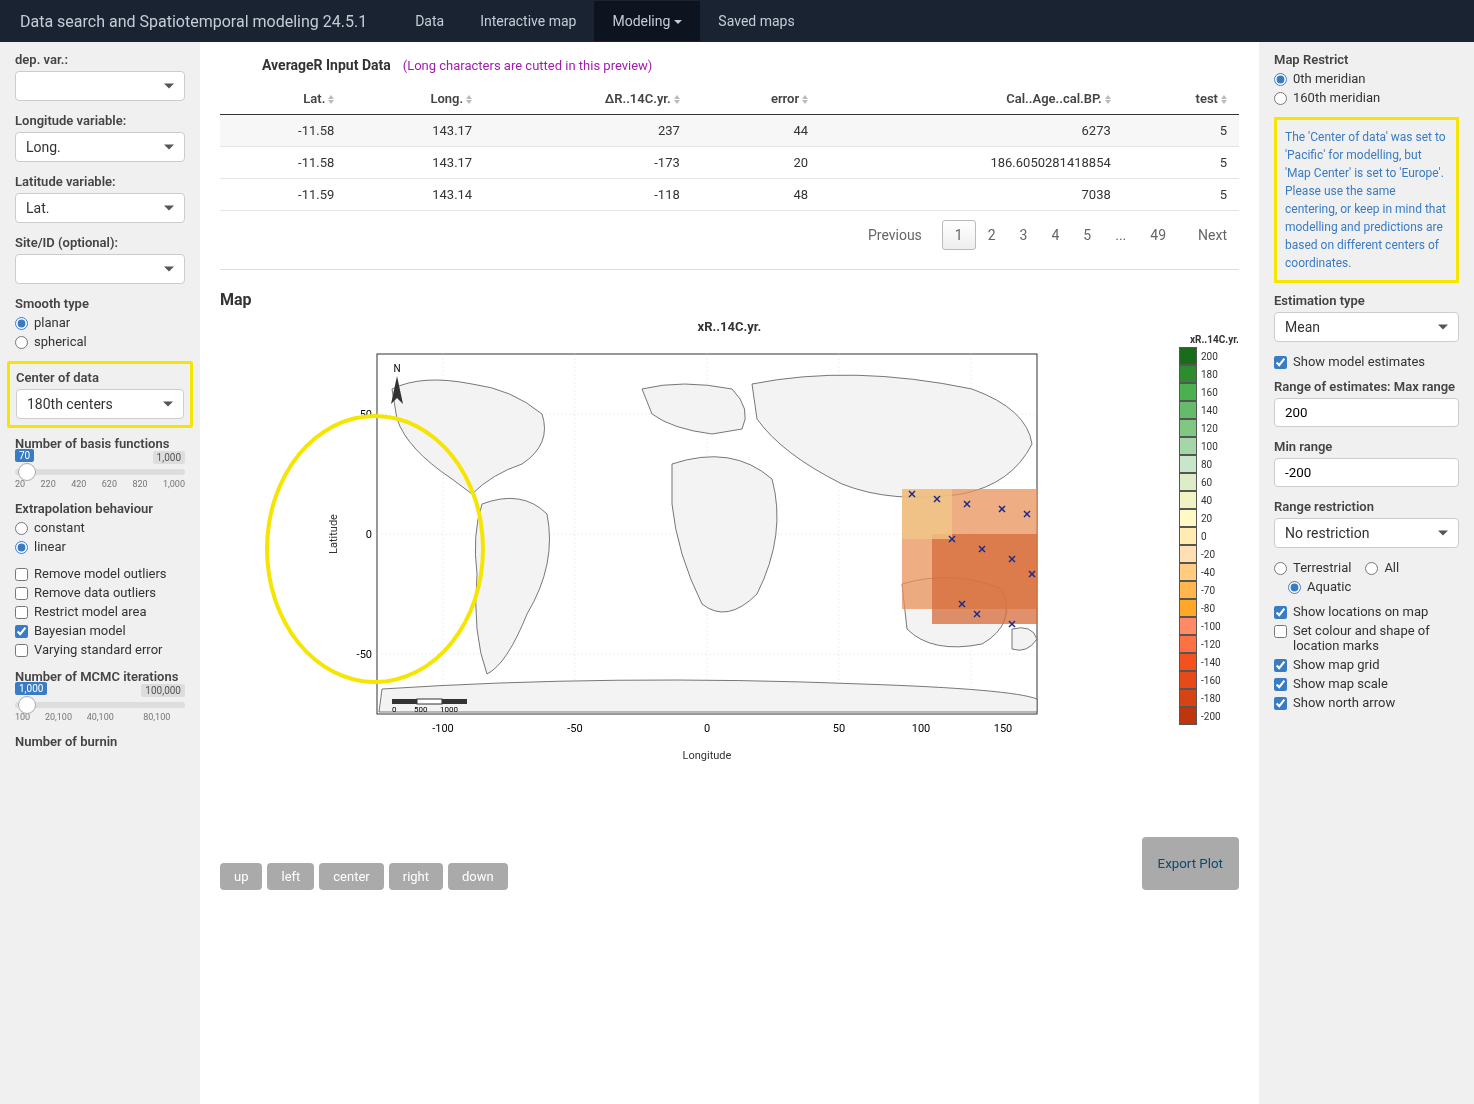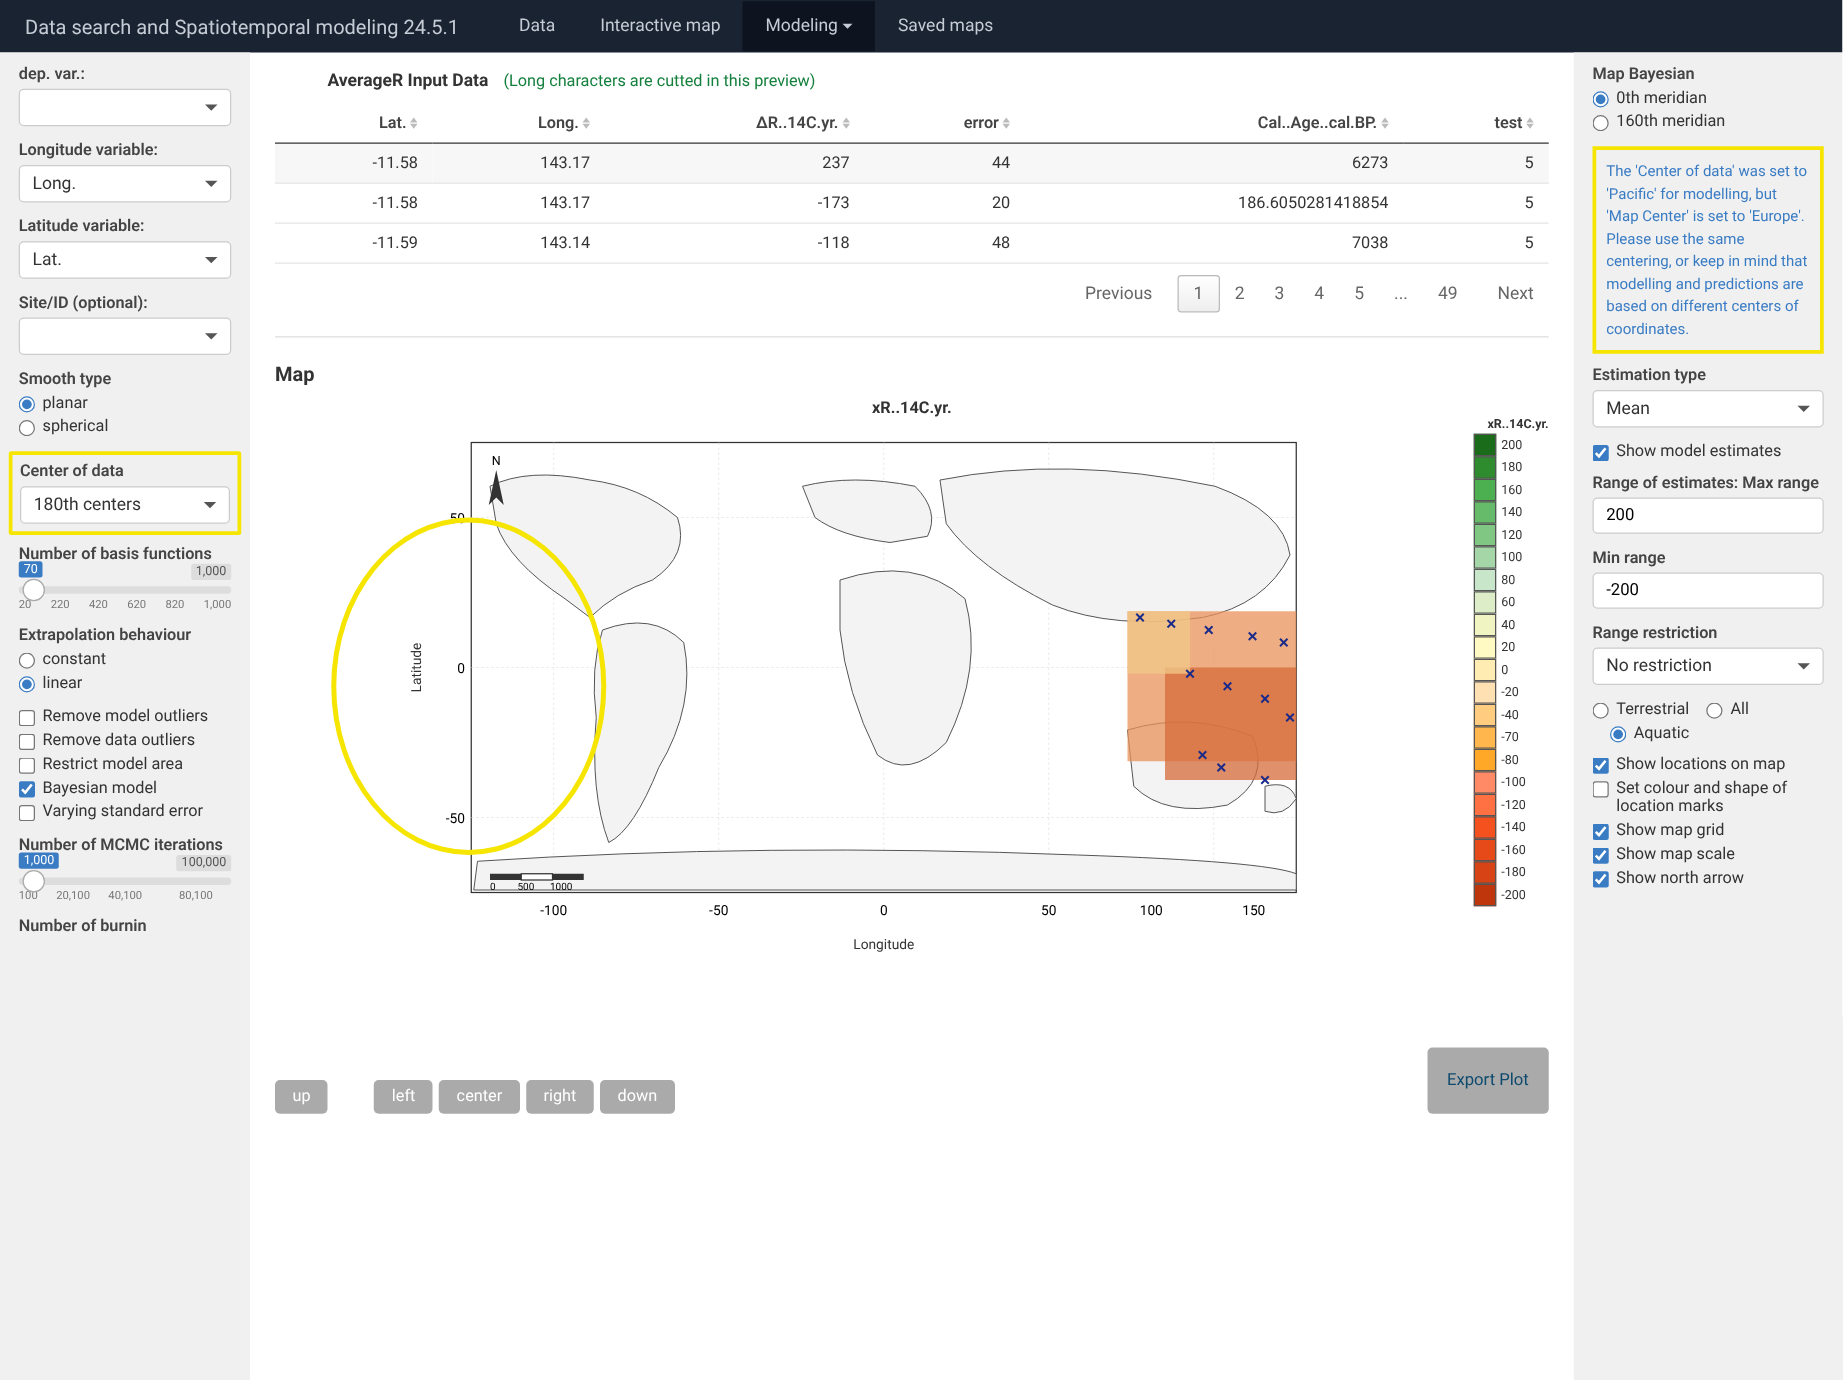--- a/index.html
+++ b/index.html
@@ -26,21 +26,21 @@
 .radio-item input, .checkbox-item input { margin-top: 2px; }
 .highlight-box { border: 3px solid #f5e500; padding: 6px; margin: 8px -8px; border-radius: 2px; }
 .slider-container { position: relative; margin-top: 18px; }
 .slider-track { height: 6px; background: #ddd; border-radius: 3px; position: relative; }
 .slider-thumb { width: 18px; height: 18px; background: #fff; border: 1px solid #aaa; border-radius: 50%; position: absolute; top: -6px; left: 2%; }
 .slider-badge { position: absolute; top: -20px; left: 0%; background: #3a7cc4; color: #fff; font-size: 10px; padding: 1px 4px; border-radius: 2px; }
 .slider-max { position: absolute; top: -18px; right: 0; background: #ddd; color: #555; font-size: 10px; padding: 1px 4px; border-radius: 2px; }
 .slider-ticks { display: flex; justify-content: space-between; font-size: 9px; color: #777; margin-top: 4px; }
 .table-header { display: flex; align-items: baseline; gap: 12px; margin-bottom: 10px; margin-left: 42px; }
 .table-title { font-weight: 700; font-size: 14px; }
-.table-subtitle { color: #15803d; font-size: 13px; }
+.table-subtitle { color: #a21caf; font-size: 13px; }
 table { width: 100%; border-collapse: collapse; }
 th { text-align: right; padding: 8px 12px; border-bottom: 1px solid #333; font-size: 13px; font-weight: 600; color: #444; position: relative; }
 th .sort-icons { display: inline-flex; flex-direction: column; margin-left: 3px; vertical-align: middle; }
 th .sort-icons span { width: 0; height: 0; border-left: 3px solid transparent; border-right: 3px solid transparent; }
 th .sort-up { border-bottom: 4px solid #bbb; margin-bottom: 1px; }
 th .sort-down { border-top: 4px solid #bbb; }
 td { text-align: right; padding: 8px 12px; border-bottom: 1px solid #e5e5e5; font-size: 13px; }
 tbody tr:first-child { background: #f7f7f7; }
 .pagination { display: flex; justify-content: flex-end; gap: 8px; margin-top: 10px; align-items: center; }
 .page-btn { padding: 6px 12px; color: #666; cursor: pointer; border-radius: 3px; font-size: 14px; }
@@ -50,21 +50,21 @@
 .map-title { text-align: center; font-weight: 700; font-size: 13px; }
 .map-plot { display: flex; gap: 15px; }
 .map-svg-wrap { flex: 1; position: relative; }
 .map-circle { position: absolute; border: 4px solid #f5e500; border-radius: 50%; width: 220px; height: 270px; left: 45px; top: 80px; pointer-events:none; }
 .colorbar { width: 60px; }
 .colorbar-title { font-size: 10px; text-align: right; margin-bottom: 2px; font-weight:700; }
 .colorbar-row { display: flex; align-items: center; height: 18px; }
 .colorbar-swatch { width: 18px; height: 18px; border: 1px solid #555; }
 .colorbar-label { font-size: 10px; margin-left: 4px; }
 .nav-buttons { display: flex; flex-direction: row; align-items: center; gap: 5px; margin-top: 30px; }
-.nav-buttons-row { display: flex; gap: 5px; margin-left: 32px; }
+.nav-buttons-row { display: flex; gap: 5px; }
 .nav-btn { background: #aaa; color: #fff; padding: 6px 14px; border-radius: 4px; border: none; cursor: pointer; font-size: 13px; }
 .export-btn { background: #aaa; color: #0c4a6e; padding: 19px 16px; border-radius: 4px; border: none; cursor: pointer; float: right; margin-top: 60px; text-align: center; }
 .warning-box { border: 3px solid #f5e500; padding: 8px; color: #3a7cc4; font-size: 12px; line-height: 1.5; margin-bottom: 10px; }
 .text-input { width: 100%; padding: 6px 10px; border: 1px solid #ccc; border-radius: 4px; }
 .map-axis-label { font-size: 11px; fill: #333; }
 .checkbox-item input[type="checkbox"]:checked { accent-color: #3a7cc4; }
 .radio-item input[type="radio"]:checked { accent-color: #3a7cc4; }
 </style>
 </head>
 <body>
@@ -465,21 +465,21 @@
           <button class="nav-btn">right</button>
         </div>
         <button class="nav-btn">down</button>
       </div>
       <button class="export-btn">Export Plot</button>
     </div>
   </div>
 
   <div class="sidebar-right">
     <div class="form-group">
-      <label class="form-label">Map Bayesian</label>
+      <label class="form-label">Map Restrict</label>
       <label class="radio-item">
           <input type="radio" name="meridian" checked="" style="">
           <span>0th meridian</span>
         </label>
       <label class="radio-item">
           <input type="radio" name="meridian" style="">
           <span>160th meridian</span>
         </label>
     </div>
     <div class="warning-box">The 'Center of data' was set to 'Pacific' for modelling, but 'Map Center' is set to 'Europe'. Please use the same centering, or keep in mind that modelling and predictions are based on different centers of coordinates.</div>

